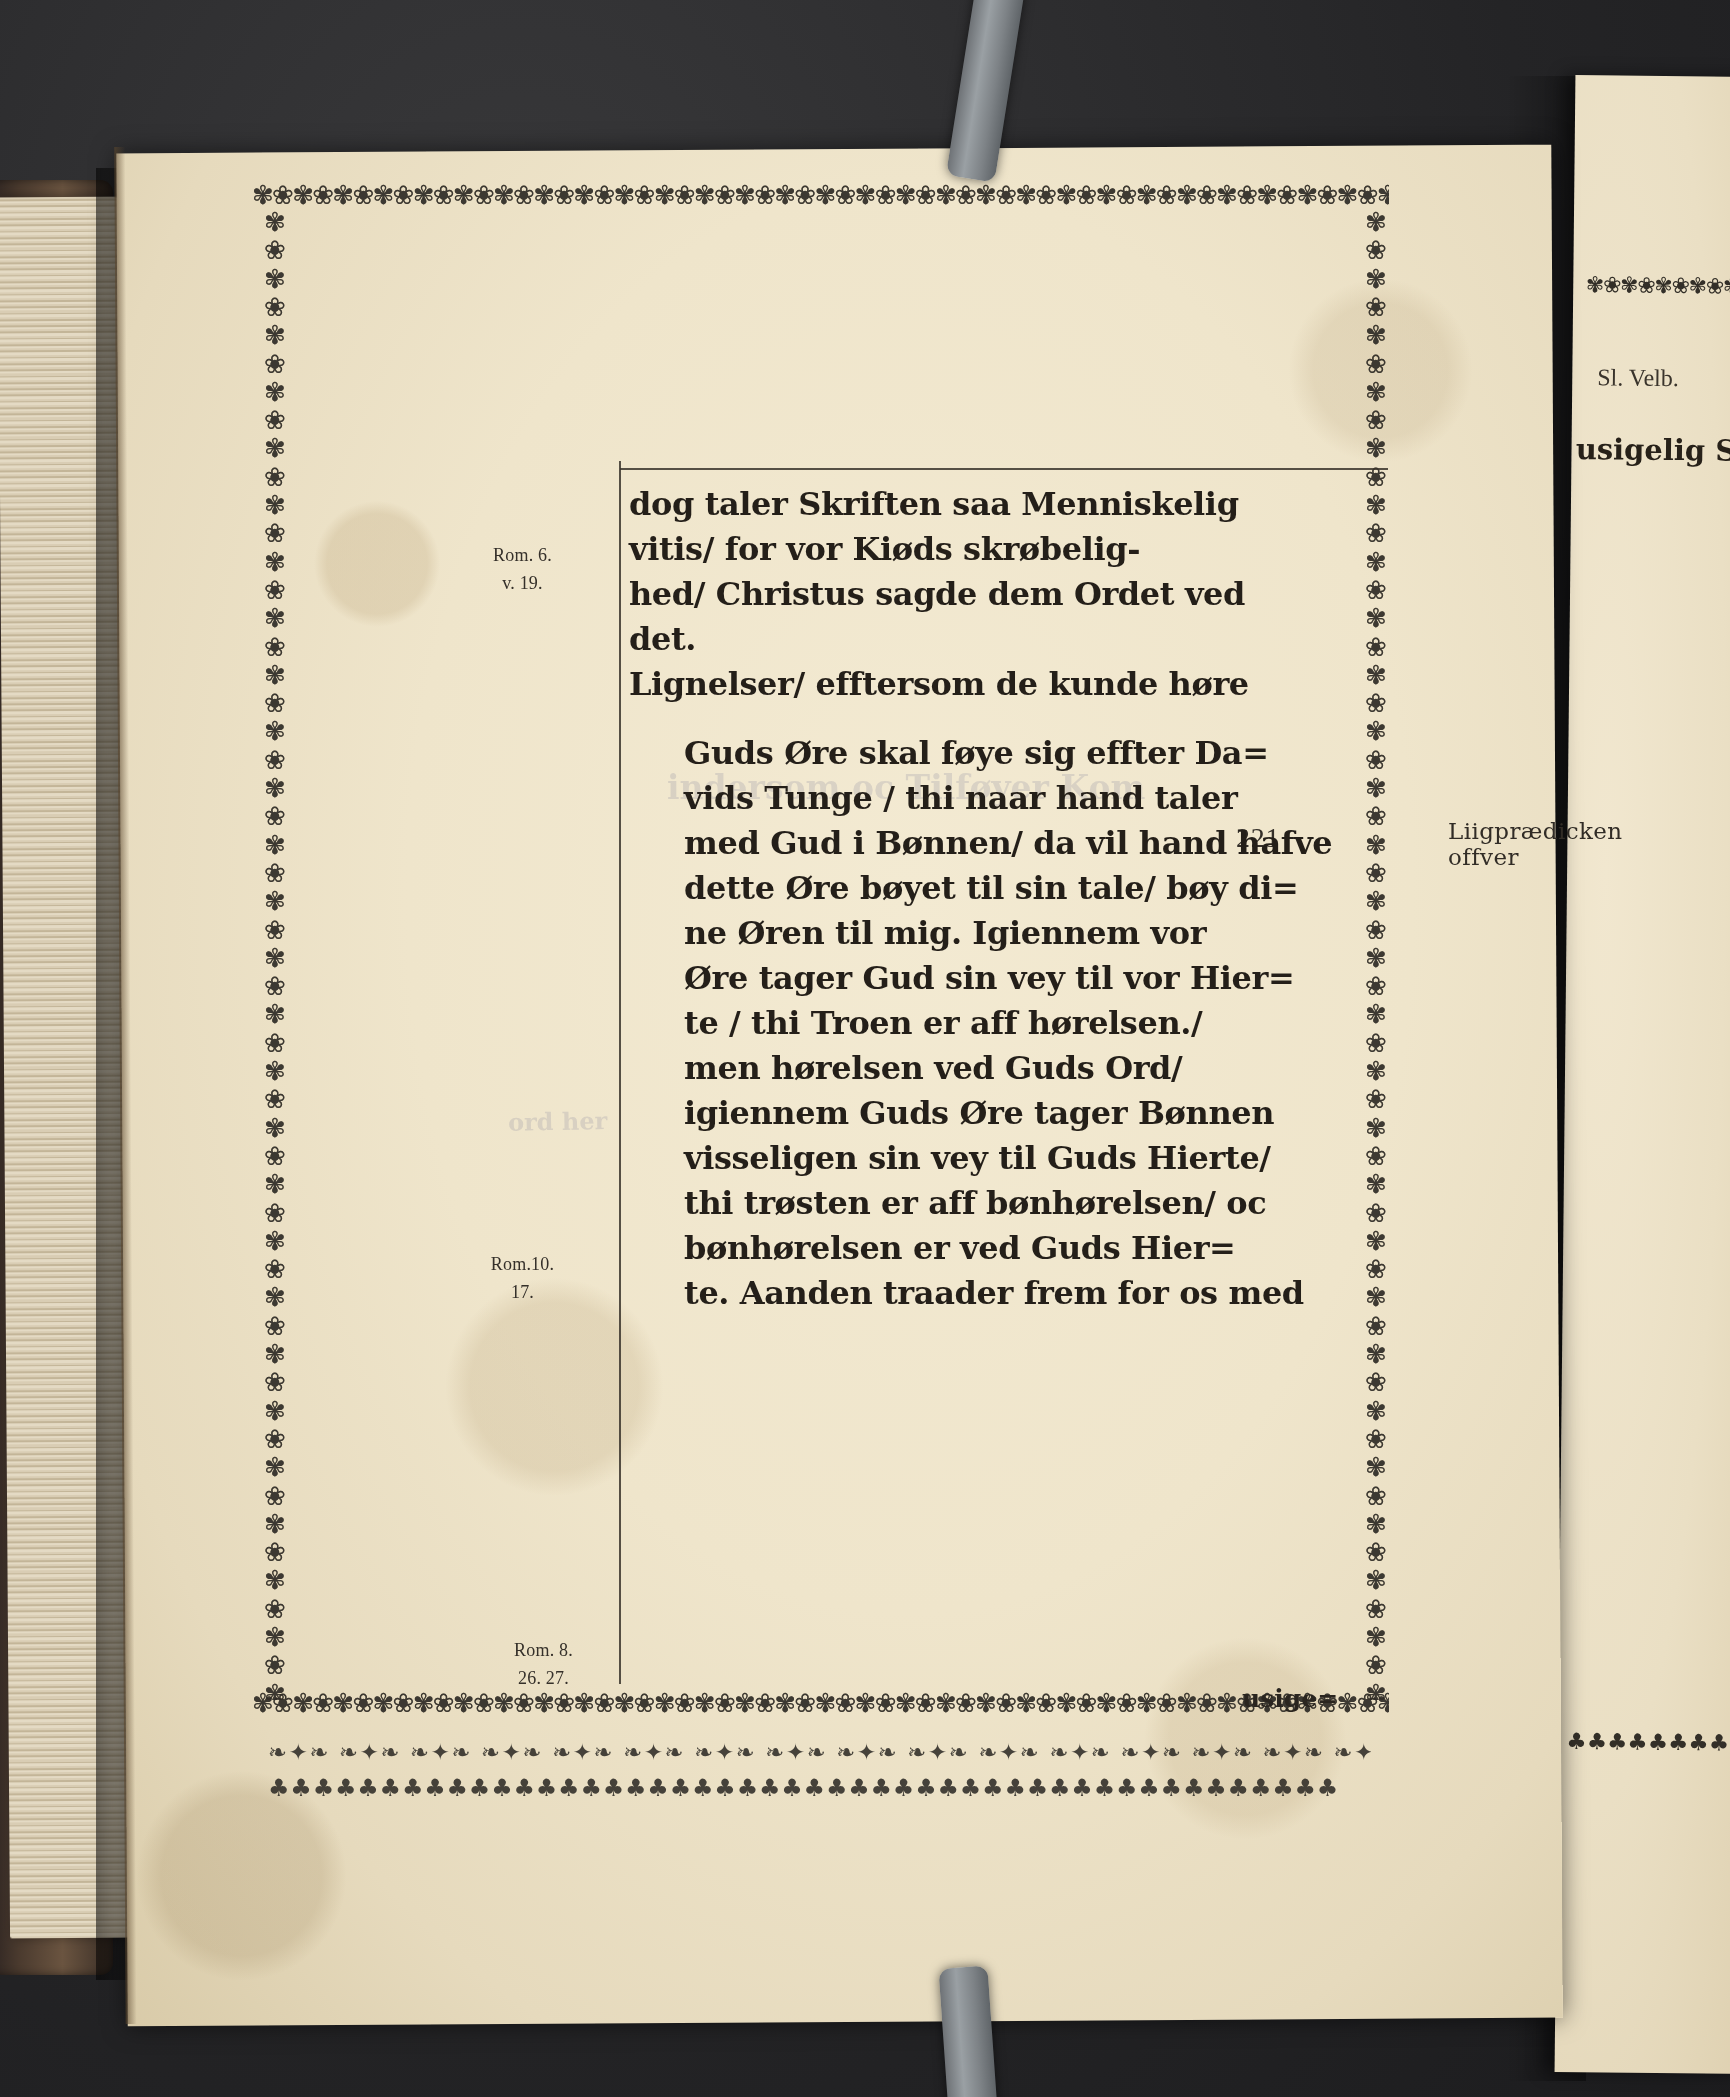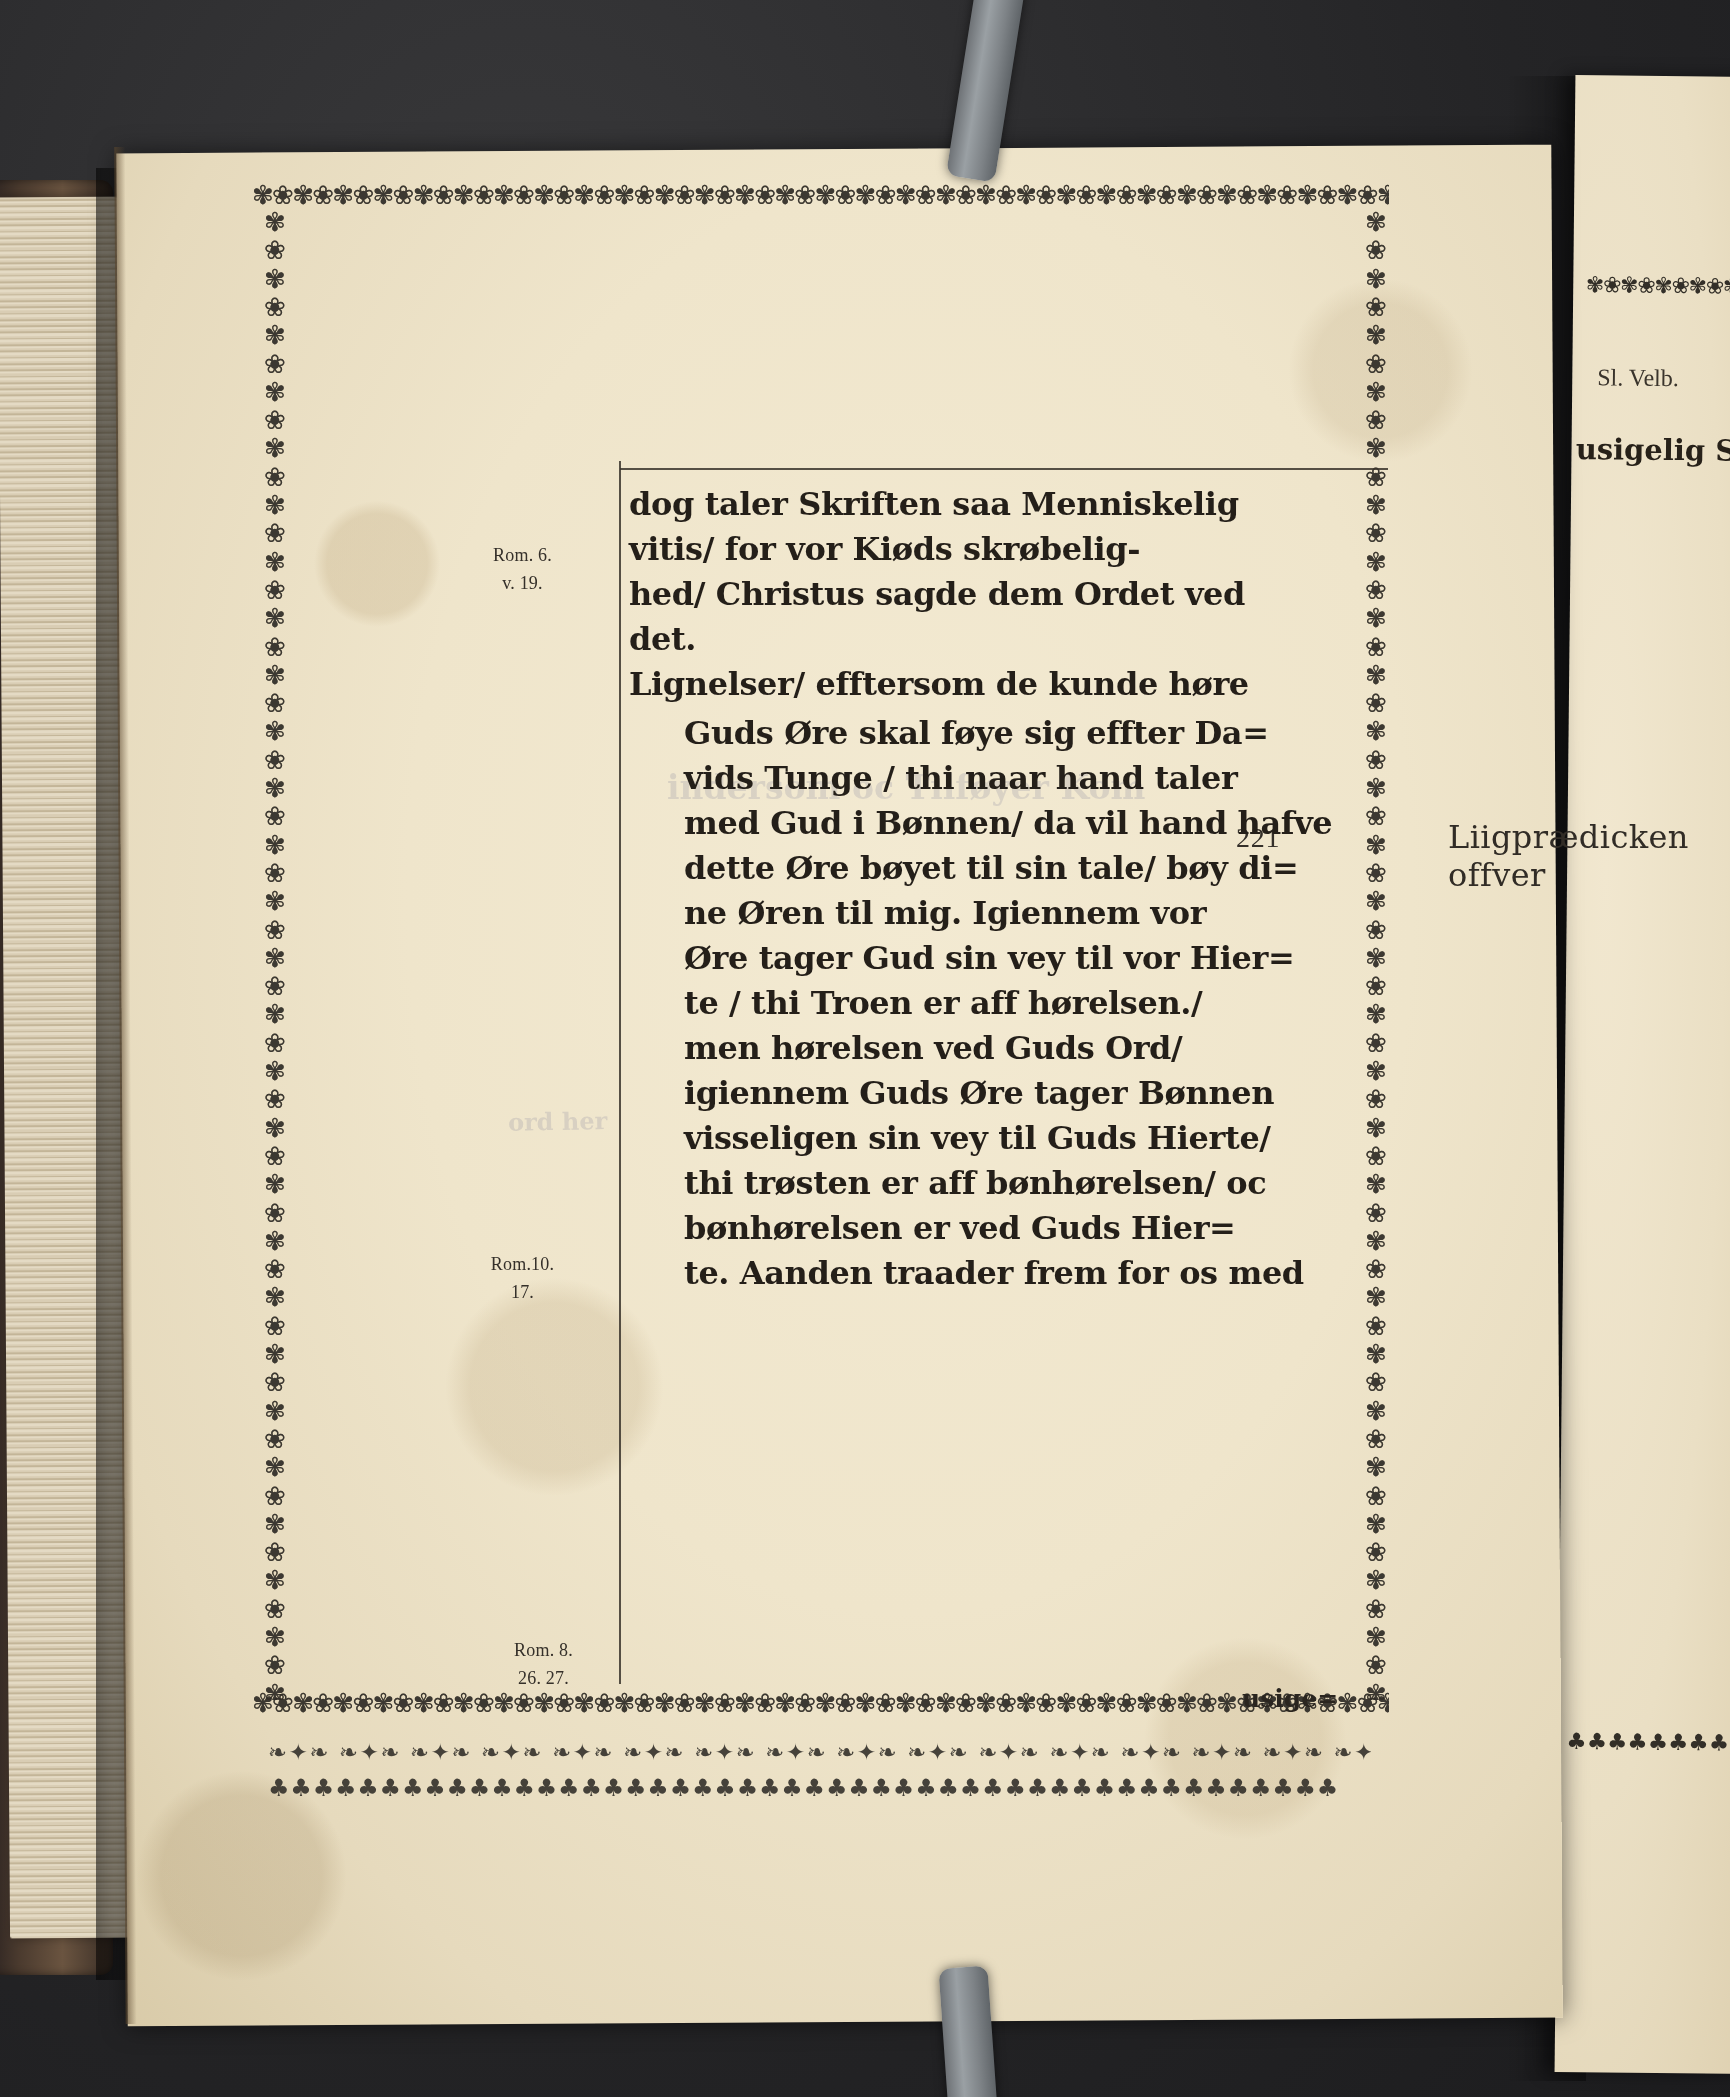--- a/index.html
+++ b/index.html
@@ -184,21 +184,21 @@
   #folio {
     position: absolute;
     left: 619px; top: 413px;
     font-size: 28px;
     color: #35302a;
     letter-spacing: 0.8px;
   }
   #head-title {
     position: absolute;
     left: 831px; top: 409px;
-    font-size: 32px;
+    font-size: 23px;
     color: #312c26;
     font-family: "DejaVu Serif", serif;
     letter-spacing: 0.4px;
   }
 
   
   .margin-note {
     position: absolute;
     width: 155px;
     text-align: center;
@@ -217,21 +217,21 @@
     position: absolute;
     left: 629px; top: 482px;
     width: 759px;
     color: #241f19;
     font-family: "DejaVu Serif", serif;
     font-weight: 700;
     font-size: 32px;
     line-height: 45px;
     letter-spacing: -0.4px;
   }
-  #bodytext .para2 { margin-top: 4px; text-indent: 55px; }
+  #bodytext .para2 { margin-top: 24px; text-indent: 55px; }
   #bodytext .ln { display: block; white-space: nowrap; }
   .catchword {
     position: absolute;
     left: 1242px; top: 1684px;
     font-size: 25px;
     color: #2a251f;
     font-family: "DejaVu Serif", serif;
     font-weight: 700;
   }
 

